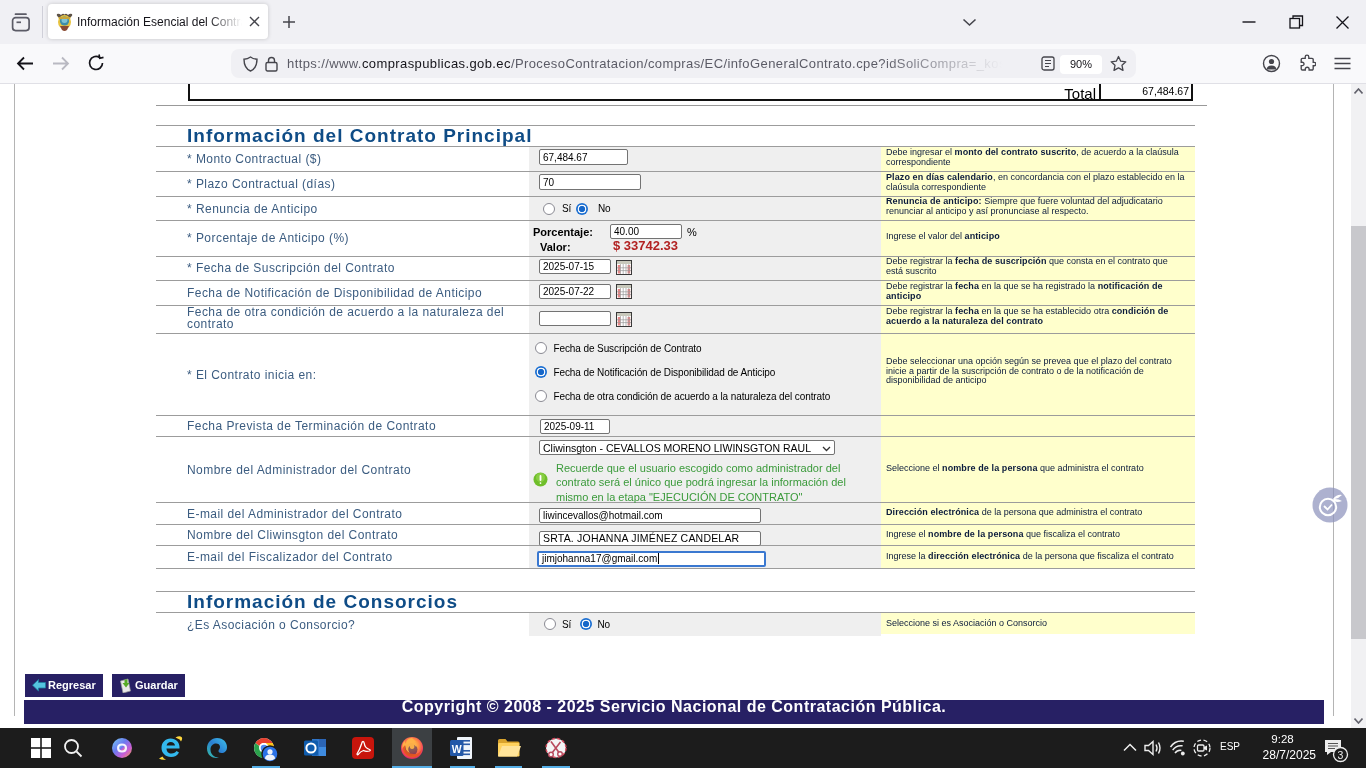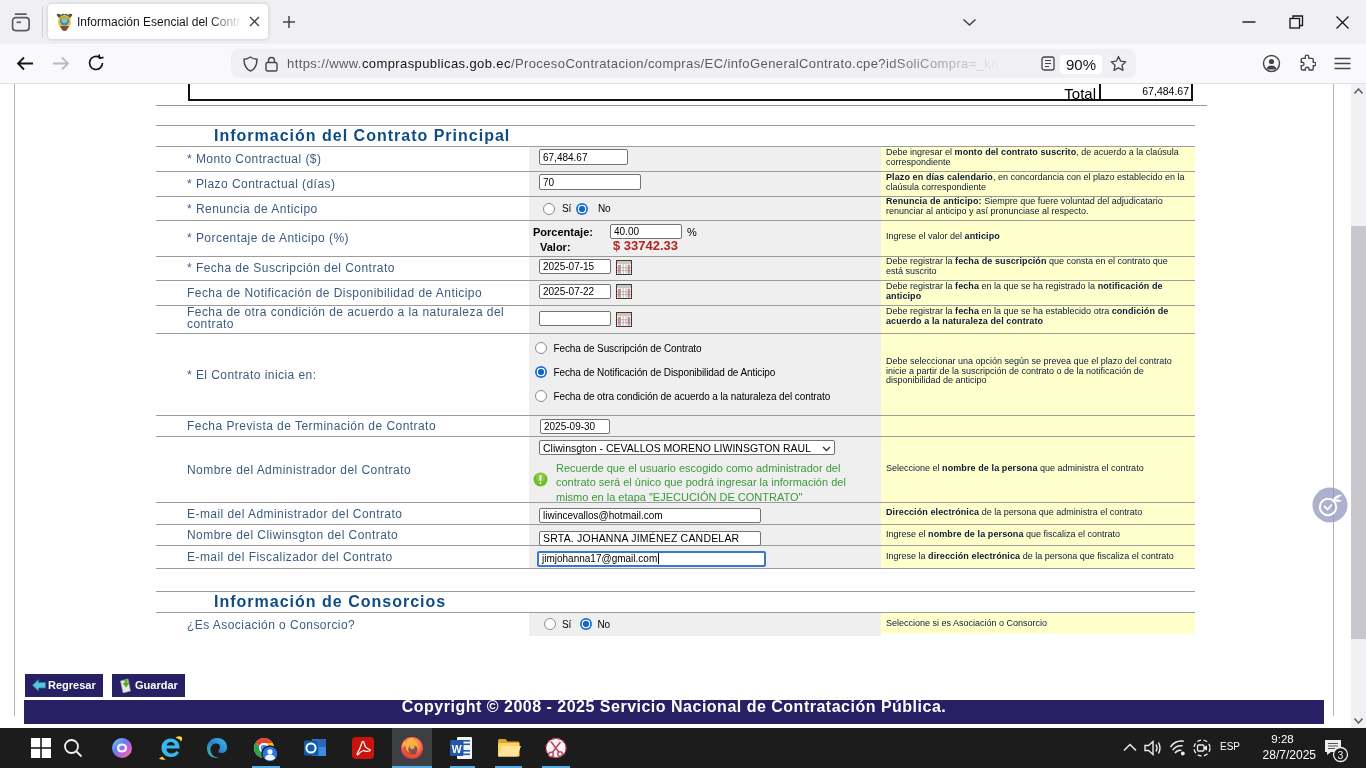--- a/index.html
+++ b/index.html
@@ -17,30 +17,30 @@
 #navbar { position:absolute; left:0; top:44px; width:1366px; height:40px; background:#f9f9fb;
   border-bottom:1px solid #e0e0e6; }
 #urlbar { position:absolute; left:231px; top:5px; width:905px; height:29px; background:#f0f0f4;
   border-radius:8px; }
 #urltext { position:absolute; left:56px; top:7px; width:745px; height:16px; overflow:hidden;
   font-size:13px; letter-spacing:.4px; line-height:16px; white-space:nowrap; color:#5b5b66; }
 #urltext b { color:#15141a; font-weight:normal; }
 #urlfade { position:absolute; left:650px; top:4px; width:152px; height:22px;
   background:linear-gradient(90deg, rgba(240,240,244,0), #f0f0f4 80%); }
 #zoompill { position:absolute; left:829px; top:6px; width:42px; height:19px; background:#fff;
-  border-radius:4px; font-size:15px; color:#15141a; text-align:center; line-height:19px; }
+  border-radius:4px; font-size:11px; color:#15141a; text-align:center; line-height:19px; }
 
 #vp { position:absolute; left:0; top:84px; width:1351px; height:644px; background:#fff; }
 .ln { position:absolute; left:156px; width:1039px; height:1px; background:#9c9c9c; }
 .lbl { position:absolute; left:187px; font-size:12px; line-height:12px; color:#3b5c80; letter-spacing:.45px; }
 .hlp { position:absolute; left:886px; font-size:9px; line-height:9.7px; color:#0b1b3c; white-space:nowrap; }
 .hlp b { letter-spacing:.1px; }
 .inp { position:absolute; background:#fff; border:1px solid #737373; border-radius:2px;
   font-size:10px; color:#000; padding:0 0 0 3px; display:flex; align-items:center; white-space:nowrap; }
-.sechdr { position:absolute; left:187px; font-size:16px; font-weight:bold; color:#0f4c86; line-height:13px; letter-spacing:1px;margin-left:27px; }
+.sechdr { position:absolute; left:187px; font-size:19px; font-weight:bold; color:#0f4c86; line-height:13px; letter-spacing:1px; }
 .rl { position:absolute; font-size:10px; line-height:11px; color:#000; letter-spacing:-.1px; }
 .radio { position:absolute; width:12px; height:12px; border-radius:50%; background:#fff;
   border:1px solid #8a8a93; }
 .radio.on { border:none; background:radial-gradient(circle at 50% 50%, #1667c9 0 2.8px, #f6f8fb 3.4px 4.2px, #1d70d2 4.6px 6.5px); }
 .navybtn { position:absolute; background:#272064; color:#fff; font-size:11px; font-weight:bold; }
 
 #taskbar { position:absolute; left:0; top:728px; width:1366px; height:40px; background:#1c1c1c; }
 .tbtxt { position:absolute; color:#fff; }
 .ul { position:absolute; top:37.5px; height:2.5px; background:#55aee6; }
 </style>
@@ -211,21 +211,21 @@
     <rect x="1.8" y="5" width="2.6" height="8.5" fill="#e98585"></rect>
     <rect x="11.6" y="5" width="2.6" height="8.5" fill="#e98585"></rect>
     <path d="M1 7.8 H15 M1 10.6 H15 M4.4 4 V14 M7.2 4 V14 M10 4 V14 M12.8 4 V14" stroke="#9a9a9a" stroke-width=".7"></path>
   </svg>
   <div class="radio" style="left:535px;top:258px"></div>
   <div class="rl" style="left:553.5px;top:258.5px">Fecha de Suscripción de Contrato</div>
   <div class="radio on" style="left:535px;top:282.3px"></div>
   <div class="rl" style="left:553.5px;top:282.8px">Fecha de Notificación de Disponibilidad de Anticipo</div>
   <div class="radio" style="left:535px;top:306.4px"></div>
   <div class="rl" style="left:553.5px;top:306.9px">Fecha de otra condición de acuerdo a la naturaleza del contrato</div>
-  <div class="inp" style="left:540px;top:335px;width:70px;height:15px">2025-09-30</div>
+  <div class="inp" style="left:540px;top:335px;width:70px;height:15px">2025-09-11</div>
   <div class="inp" style="left:539px;top:356px;width:296px;height:15px;font-size:10.5px">Cliwinsgton - CEVALLOS MORENO LIWINSGTON RAUL
     <svg class="abs" style="left:282px;top:4.5px" width="9" height="6" viewBox="0 0 9 6">
         <path d="M1 1 L4.5 4.5 L8 1" fill="none" stroke="#333" stroke-width="1.3"></path>
       </svg>
   </div>
   <svg class="abs" style="left:533px;top:388px" width="15" height="15" viewBox="0 0 15 15">
     <circle cx="7.5" cy="7.5" r="7" fill="#6fbe2a"></circle>
     <circle cx="7.5" cy="5.5" r="4.5" fill="#8fd24a" opacity=".8"></circle>
     <rect x="6.6" y="3" width="1.8" height="6" rx=".9" fill="#fff"></rect>
     <rect x="6.6" y="10.2" width="1.8" height="1.8" rx=".9" fill="#fff"></rect>

